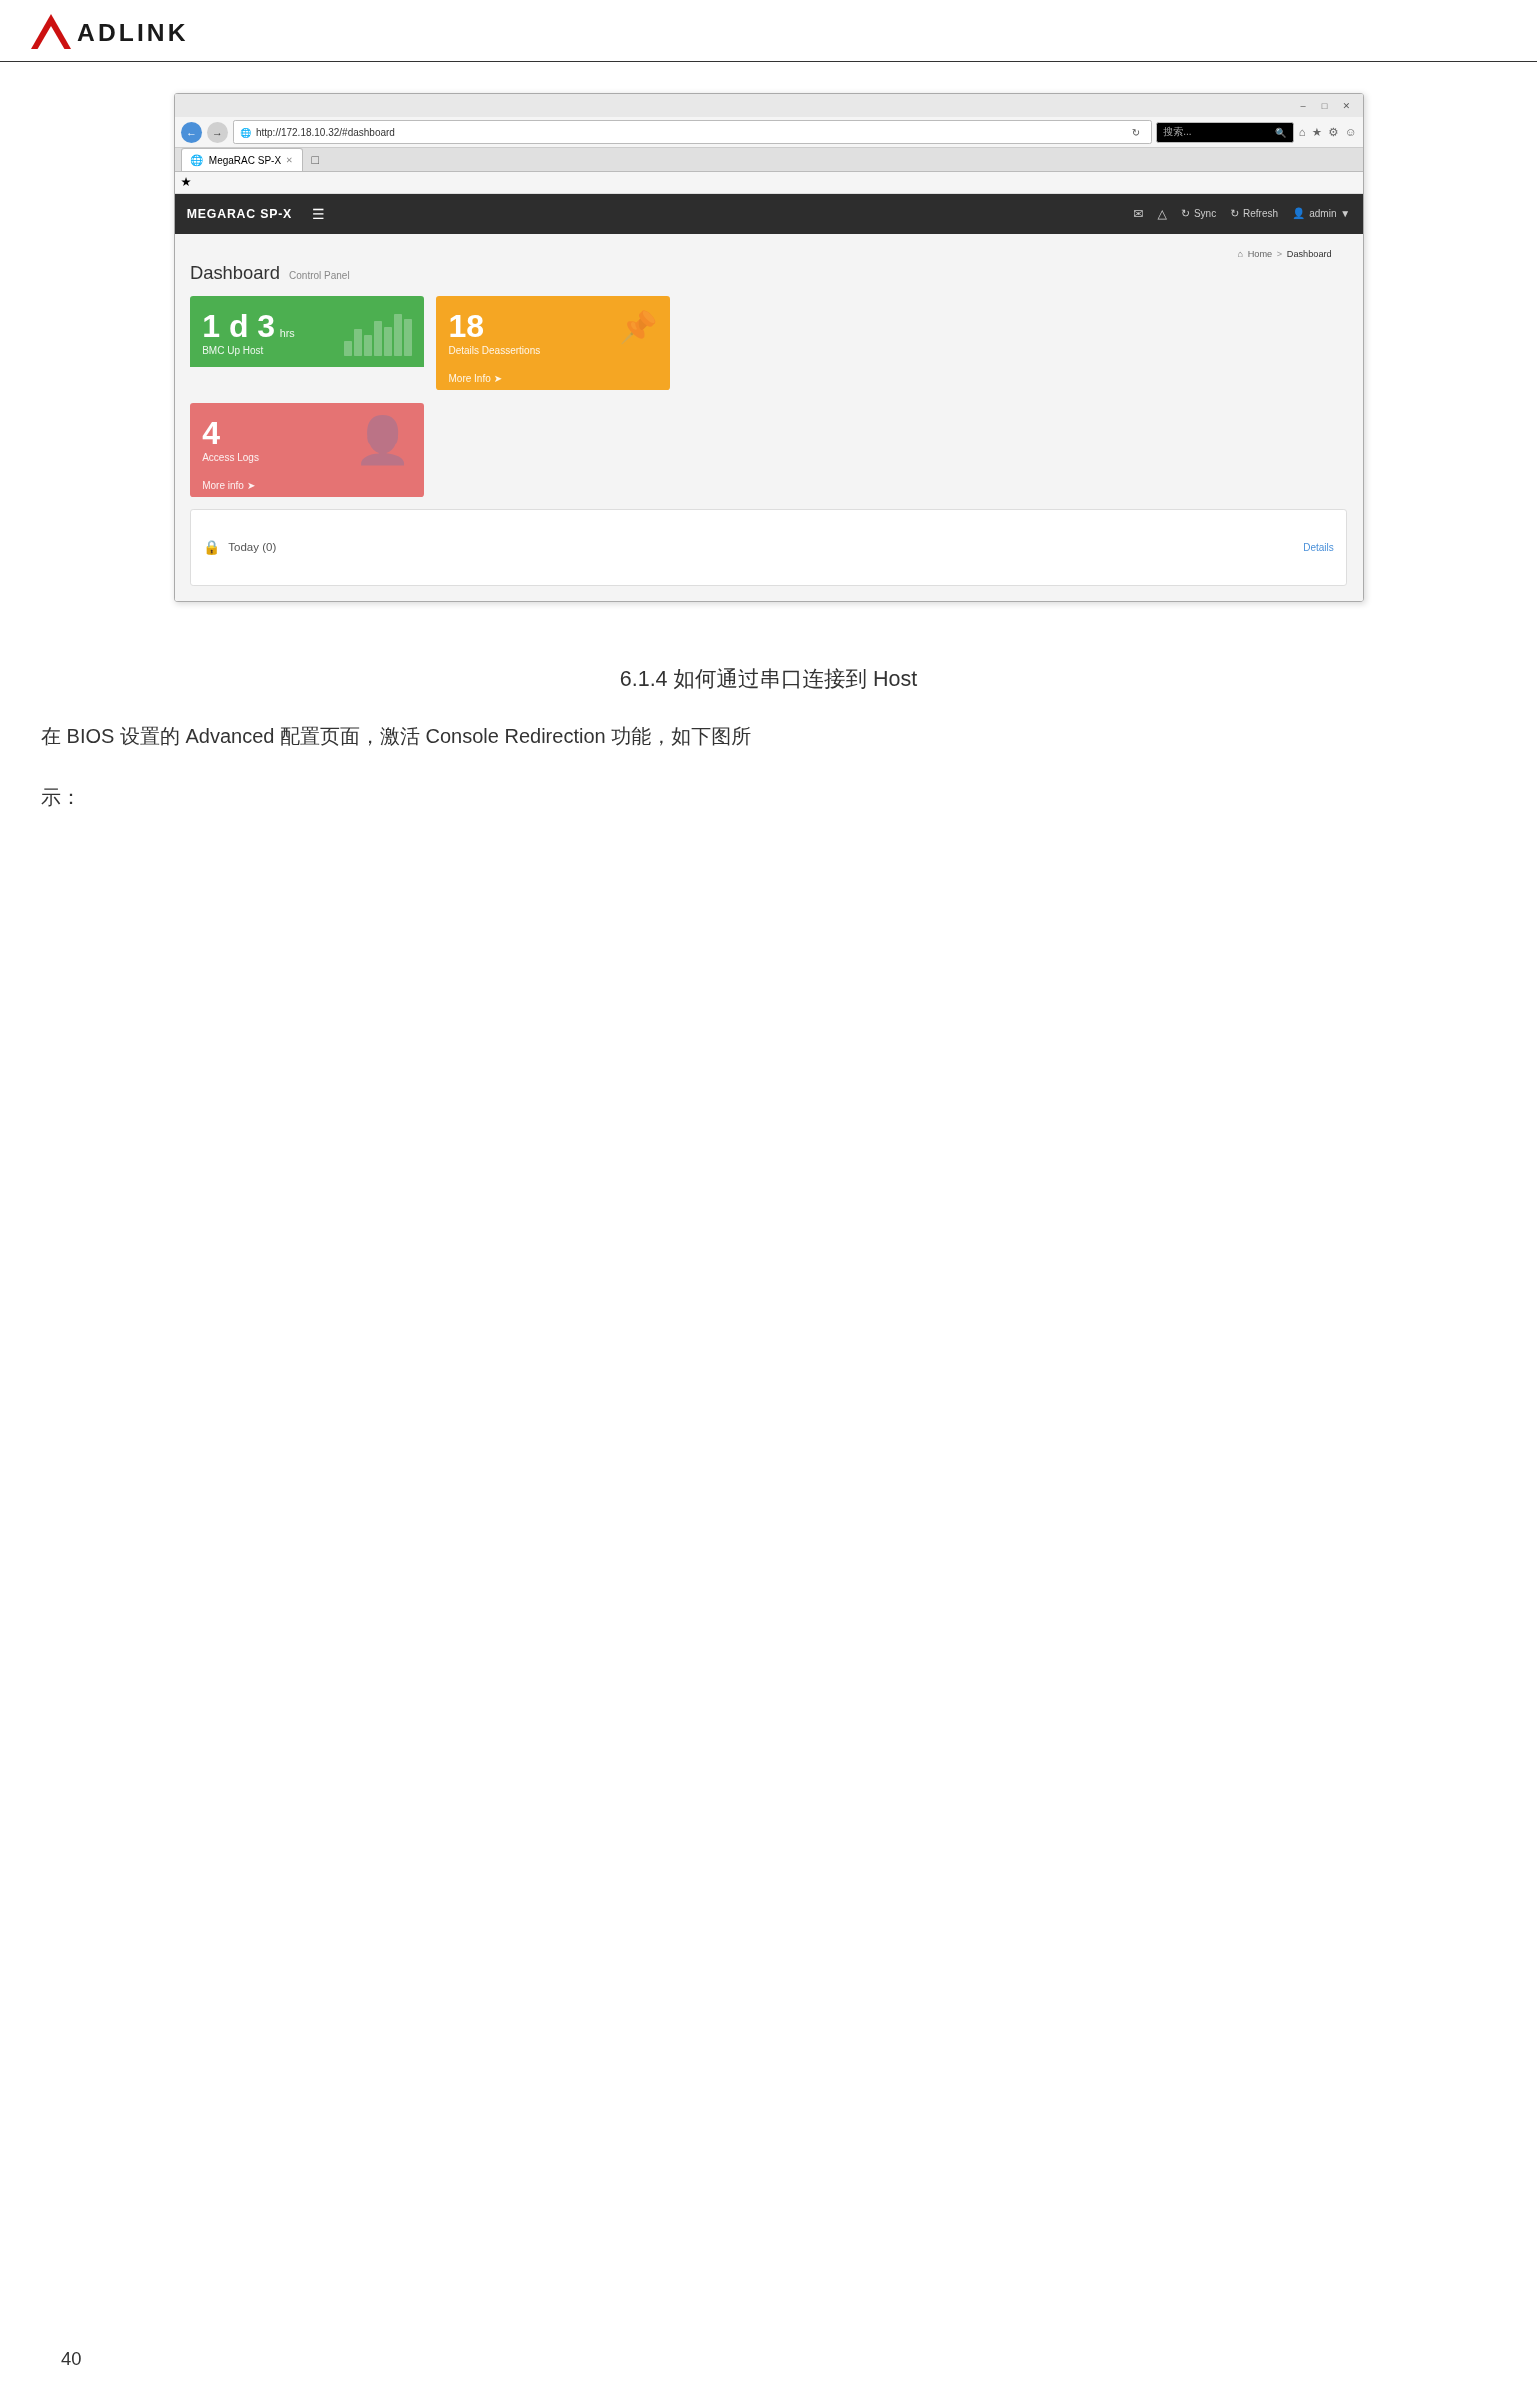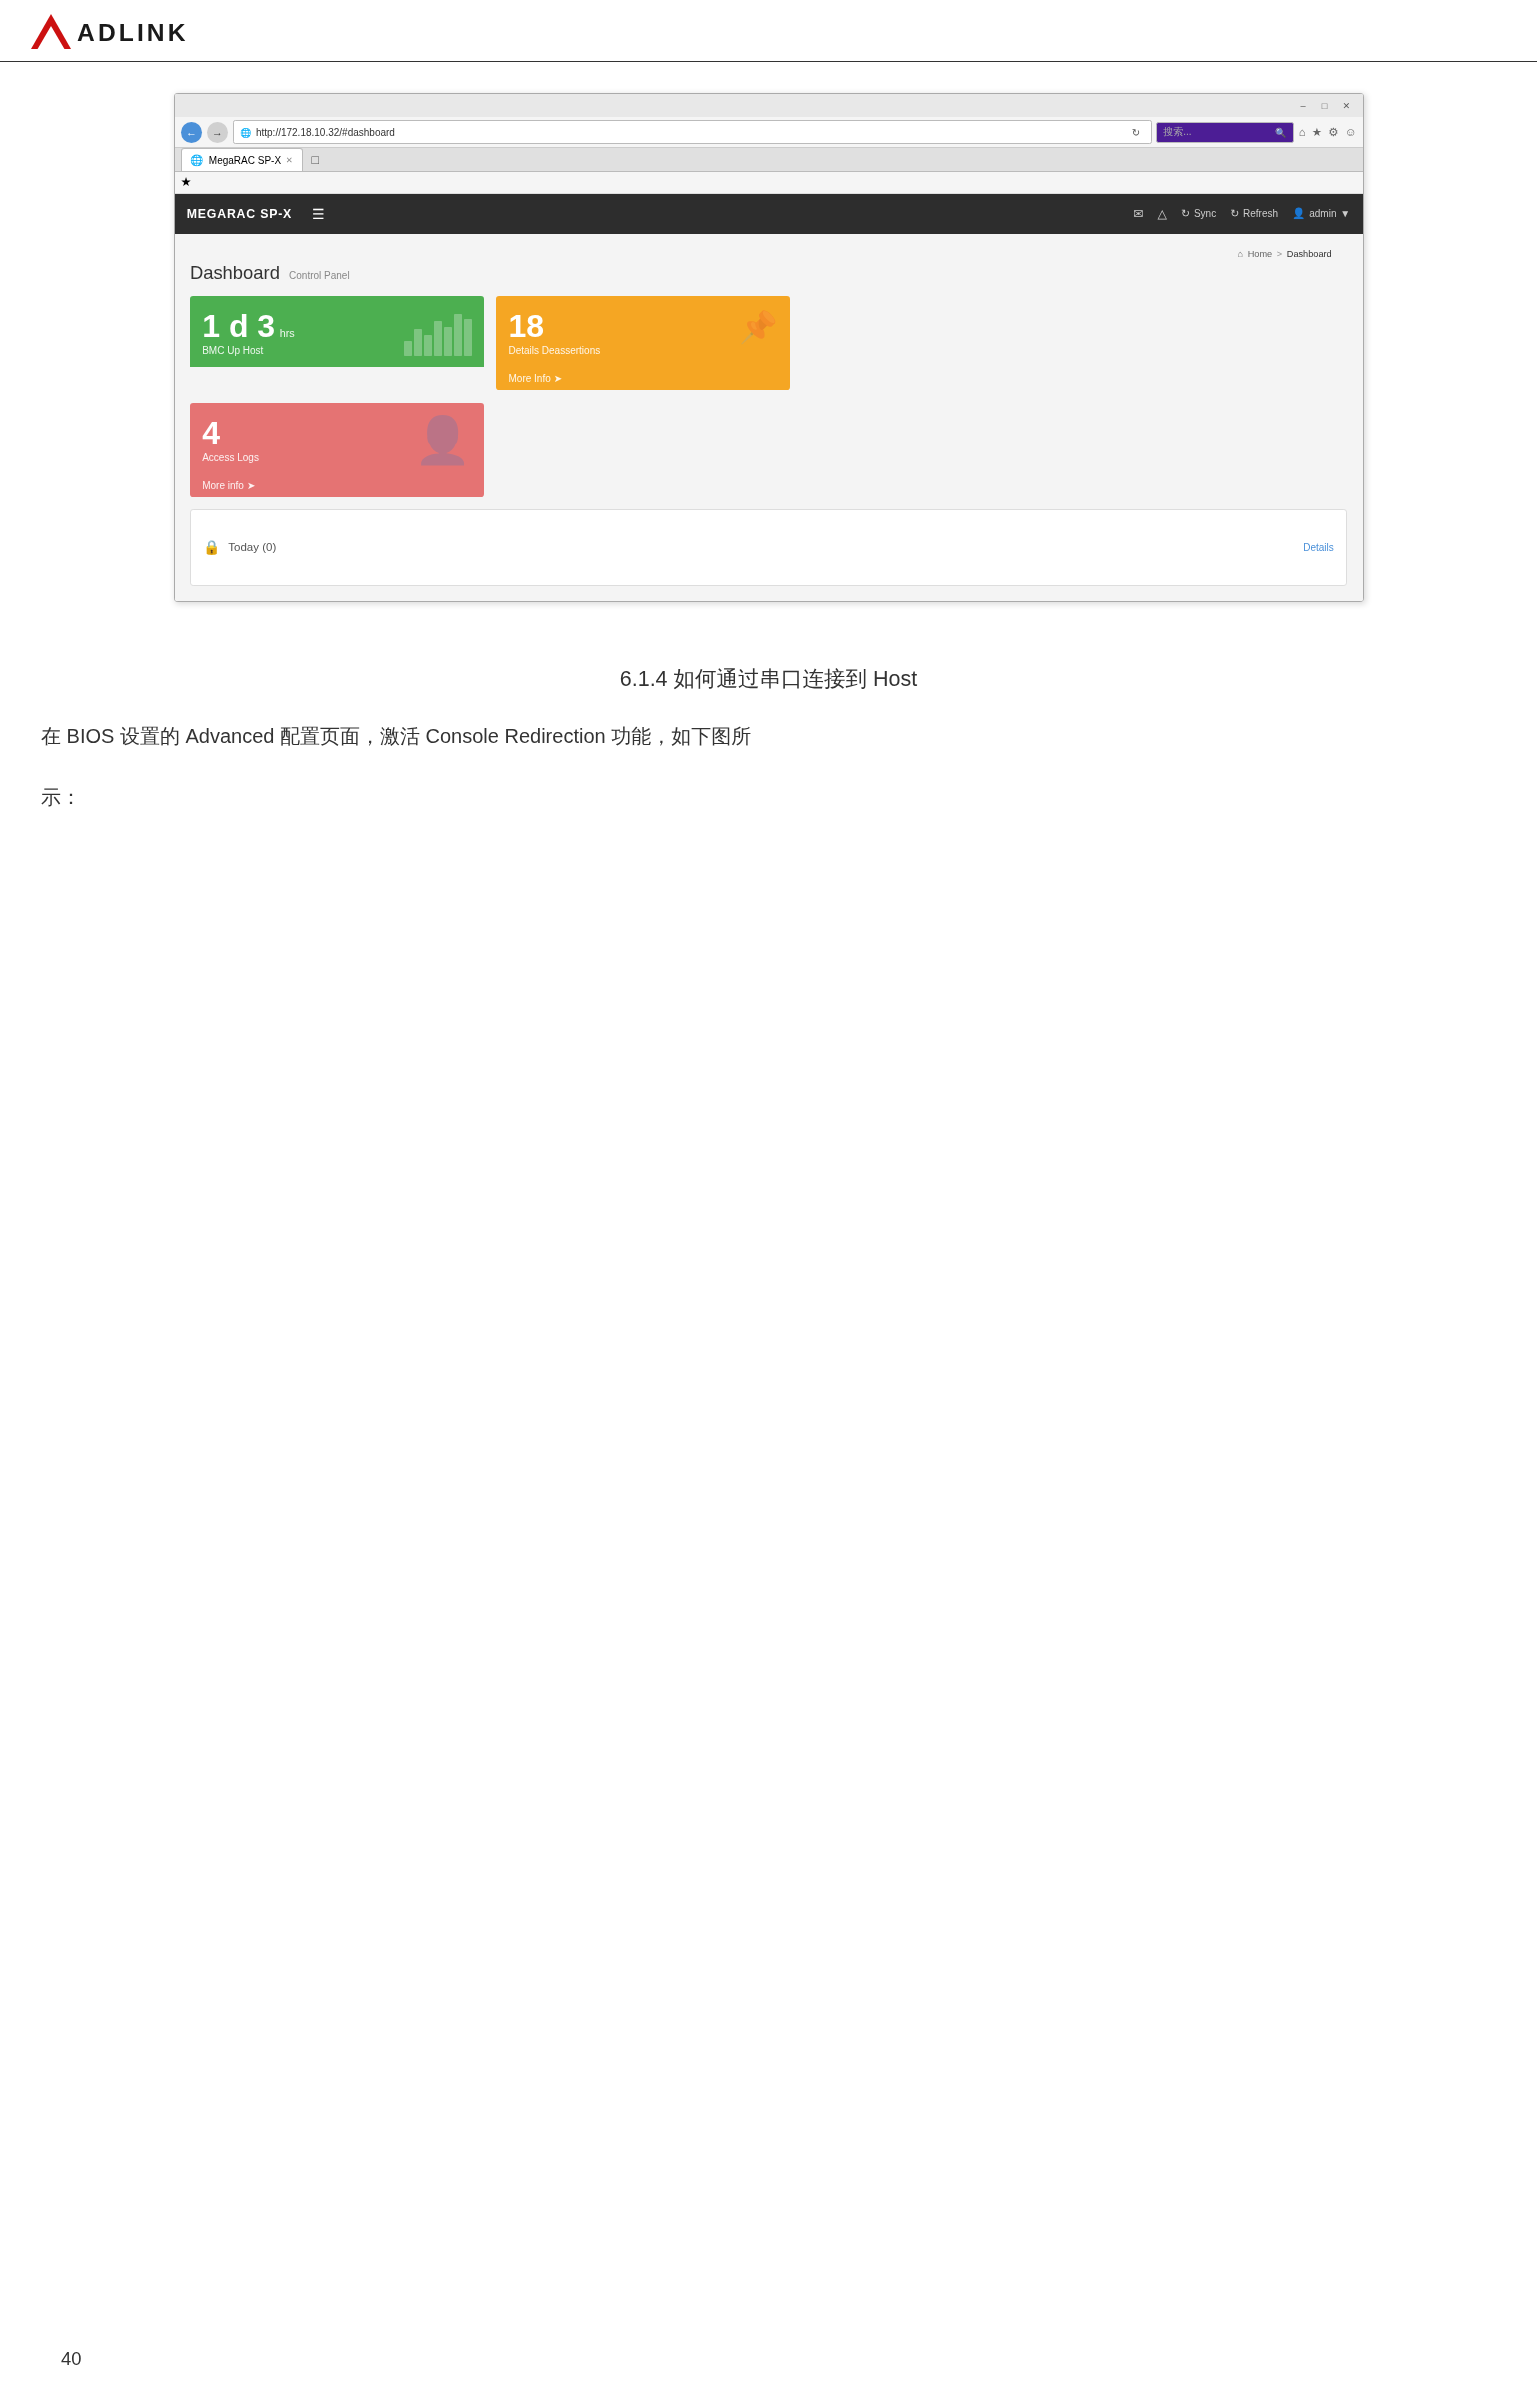--- a/index.html
+++ b/index.html
@@ -112,21 +112,21 @@
       cursor: pointer;
     }
     .browser-search-bar {
       width: 138px;
       border: 0.8px solid #bbb;
       border-radius: 2.3px;
       padding: 2.3px 6.1px;
       font-size: 10px;
       display: flex;
       align-items: center;
-      background: #4c1d95;
+      background: #000000;
       gap: 3.1px;
     }
     .browser-search-text {
       color: #aaa;
       font-size: 10px;
     }
     .browser-toolbar-icons {
       display: flex;
       gap: 6.1px;
       align-items: center;
@@ -269,21 +269,21 @@
     }
 
     
     .dashboard-cards {
       display: flex;
       gap: 12.3px;
       flex-wrap: wrap;
       margin-bottom: 12.3px;
     }
     .dashboard-card {
-      width: 294px;
+      width: 234px;
       border-radius: 3.1px;
       overflow: hidden;
       position: relative;
     }
     .card-main {
       padding: 14px 12.3px 10.8px;
       position: relative;
       min-height: 69px;
     }
     .card-number {

